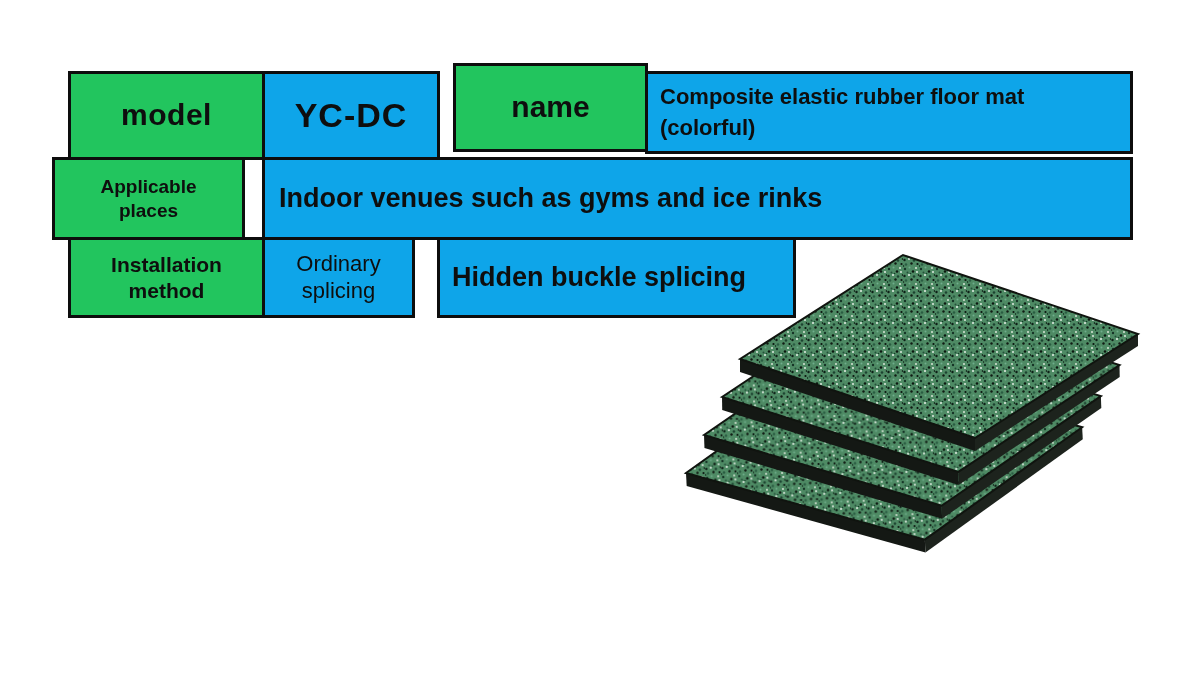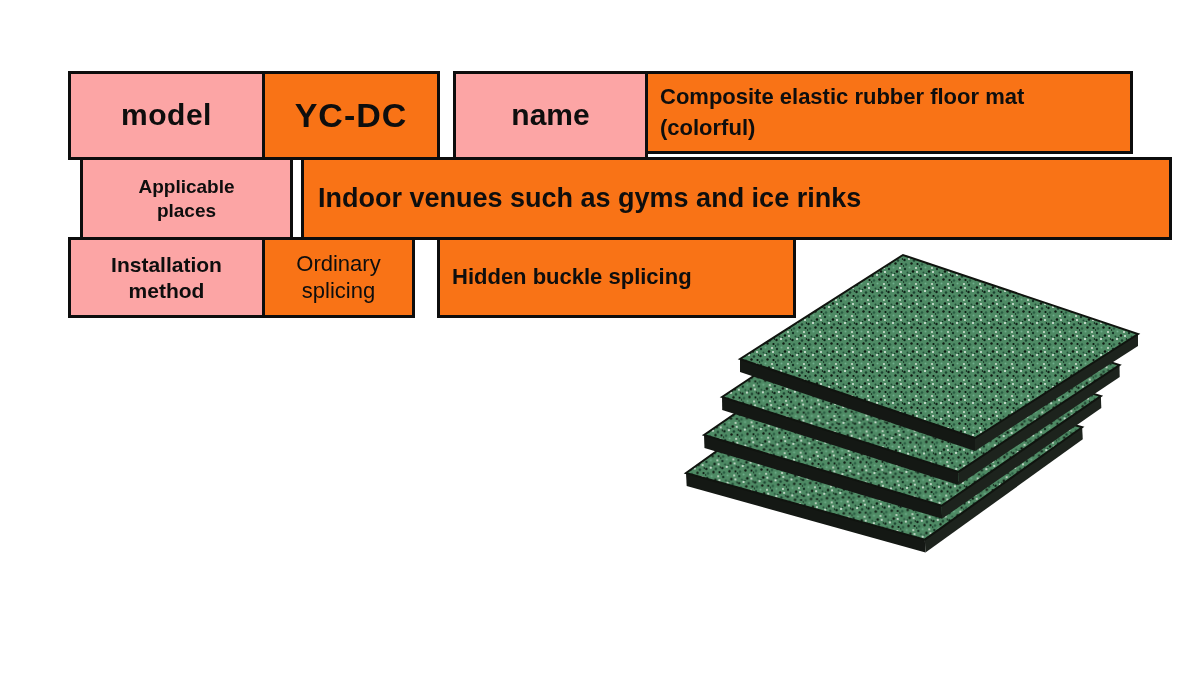--- a/index.html
+++ b/index.html
@@ -7,50 +7,50 @@
   .stage{position:relative;width:1200px;height:675px;background:#ffffff;overflow:hidden;}
 
   .cell{
     position:absolute;
     box-sizing:border-box;
     border:3px solid #0d0d0d;
     display:flex;
     align-items:center;
     justify-content:center;
     text-align:center;
-    background:#f97316;
+    background:#0ea5e9;
     line-height:1.22;
   }
-  .cell.gray{background:#fca5a5;}
+  .cell.gray{background:#22c55e;}
   .cell.left{justify-content:flex-start;text-align:left;}
 
   .t-model   {font-size:30px;font-weight:700;letter-spacing:.5px;}
   .t-ycdc    {font-size:34px;font-weight:700;letter-spacing:1px;}
   .t-name    {font-size:30px;font-weight:700;}
   .t-comp    {font-size:22px;font-weight:600;line-height:1.4;padding:6px 12px;}
   .t-appl    {font-size:19px;font-weight:600;padding:0 28px;}
-  .t-indoor  {font-size:27px;font-weight:600;padding-left:14px;margin-left:39px;}
+  .t-indoor  {font-size:27px;font-weight:600;padding-left:14px;}
   .t-inst    {font-size:21px;font-weight:700;padding:0 28px;}
   .t-ord     {font-size:22px;font-weight:500;padding:0 30px;}
-  .t-hidden  {font-size:22px;font-weight:600;padding-left:12px;}
+  .t-hidden  {font-size:27px;font-weight:600;padding-left:12px;}
 
   .product{position:absolute;left:663px;top:242px;width:492px;height:342px;}
   .product svg{display:block;width:100%;height:100%;}
 </style>
 </head>
 <body>
 
 <div class="stage">
 
   <div class="cell gray t-model" style="left:68px;top:71px;width:197px;height:89px;">model</div>
   <div class="cell t-ycdc" style="left:262px;top:71px;width:178px;height:89px;">YC-DC</div>
-  <div class="cell gray t-name" style="left:453px;top:71px;width:195px;height:89px;">name</div>
+  <div class="cell gray t-name" style="left:453px;top:63px;width:195px;height:89px;">name</div>
   <div class="cell left t-comp" style="left:645px;top:71px;width:488px;height:83px;">Composite elastic rubber floor mat (colorful)</div>
 
-  <div class="cell gray t-appl" style="left:80px;top:157px;width:213px;height:83px;">Applicable places</div>
+  <div class="cell gray t-appl" style="left:52px;top:157px;width:193px;height:83px;">Applicable places</div>
   <div class="cell left t-indoor" style="left:262px;top:157px;width:871px;height:83px;">Indoor venues such as gyms and ice rinks</div>
 
   <div class="cell gray t-inst" style="left:68px;top:237px;width:197px;height:81px;">Installation method</div>
   <div class="cell t-ord" style="left:262px;top:237px;width:153px;height:81px;">Ordinary splicing</div>
   <div class="cell left t-hidden" style="left:437px;top:237px;width:359px;height:81px;">Hidden buckle splicing</div>
 
   <div class="product">
     <svg viewBox="0 0 492 342" xmlns="http://www.w3.org/2000/svg">
       <defs>
         <pattern id="spk" width="16" height="16" patternUnits="userSpaceOnUse">

